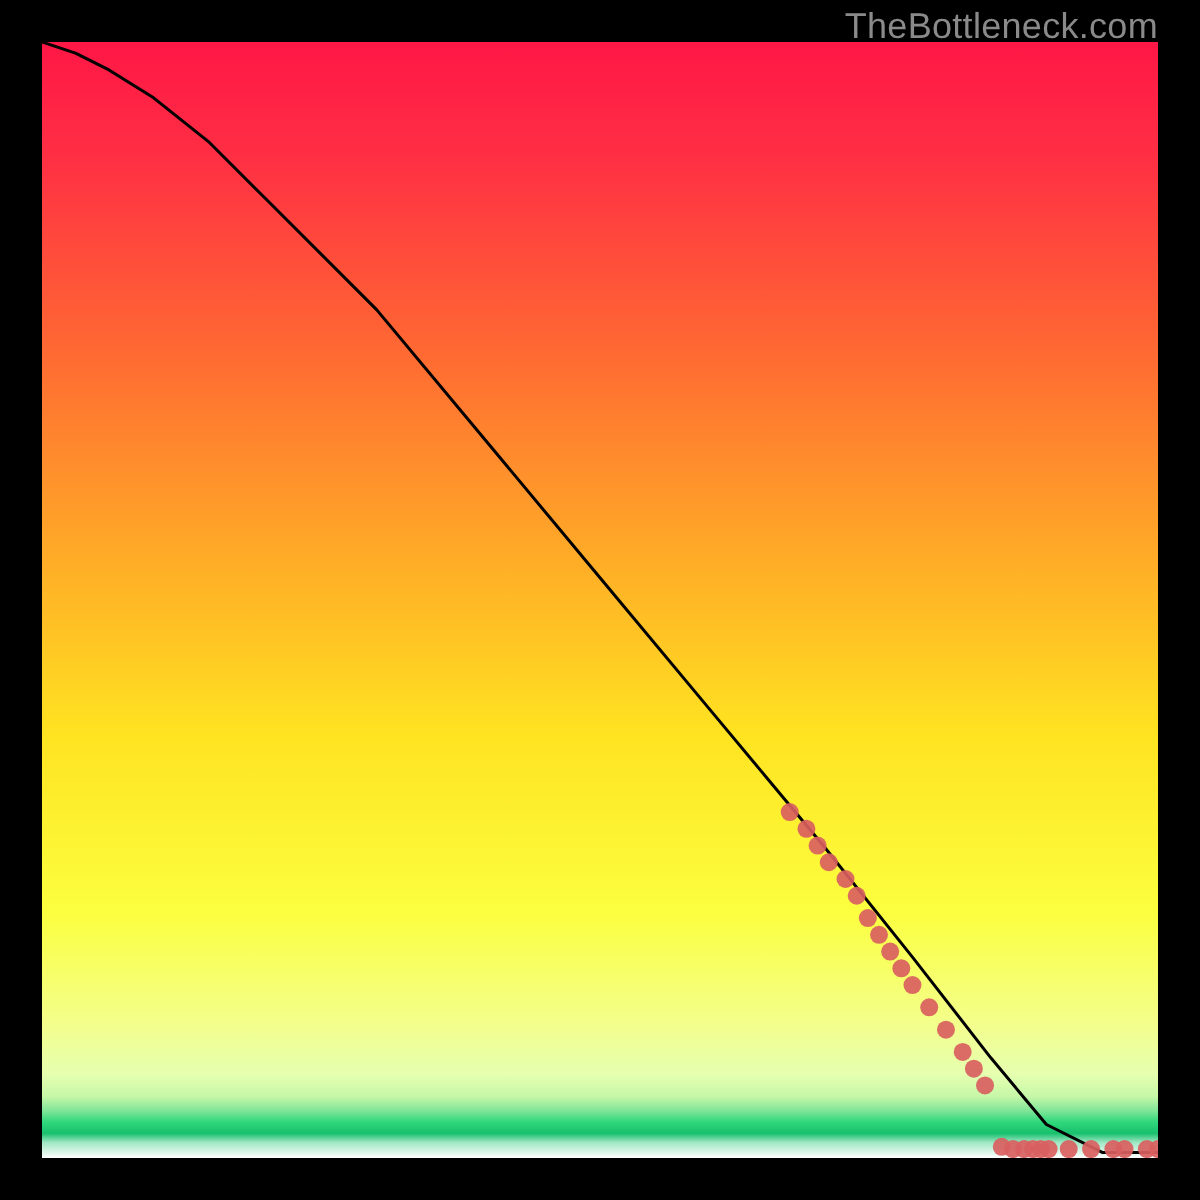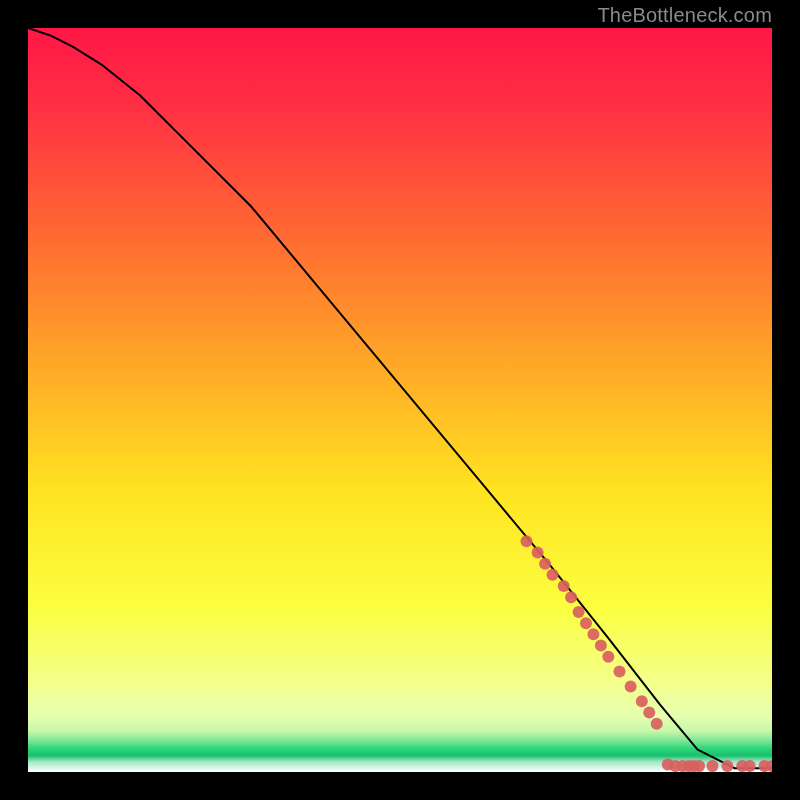--- a/index.html
+++ b/index.html
@@ -8,21 +8,21 @@
     height: 800px;
     background: #000;
     position: relative;
     font-family: Arial, sans-serif;
     overflow: hidden;
   }
   .attribution {
     position: absolute;
     top: 4px;
     right: 28px;
-    font-size: 20px;
+    font-size: 24px;
     color: #8a8a8a;
     font-weight: 400;
     z-index: 10;
     letter-spacing: 0.2px;
   }
   .plot {
     position: absolute;
     left: 28px;
     top: 28px;
     width: 744px;

